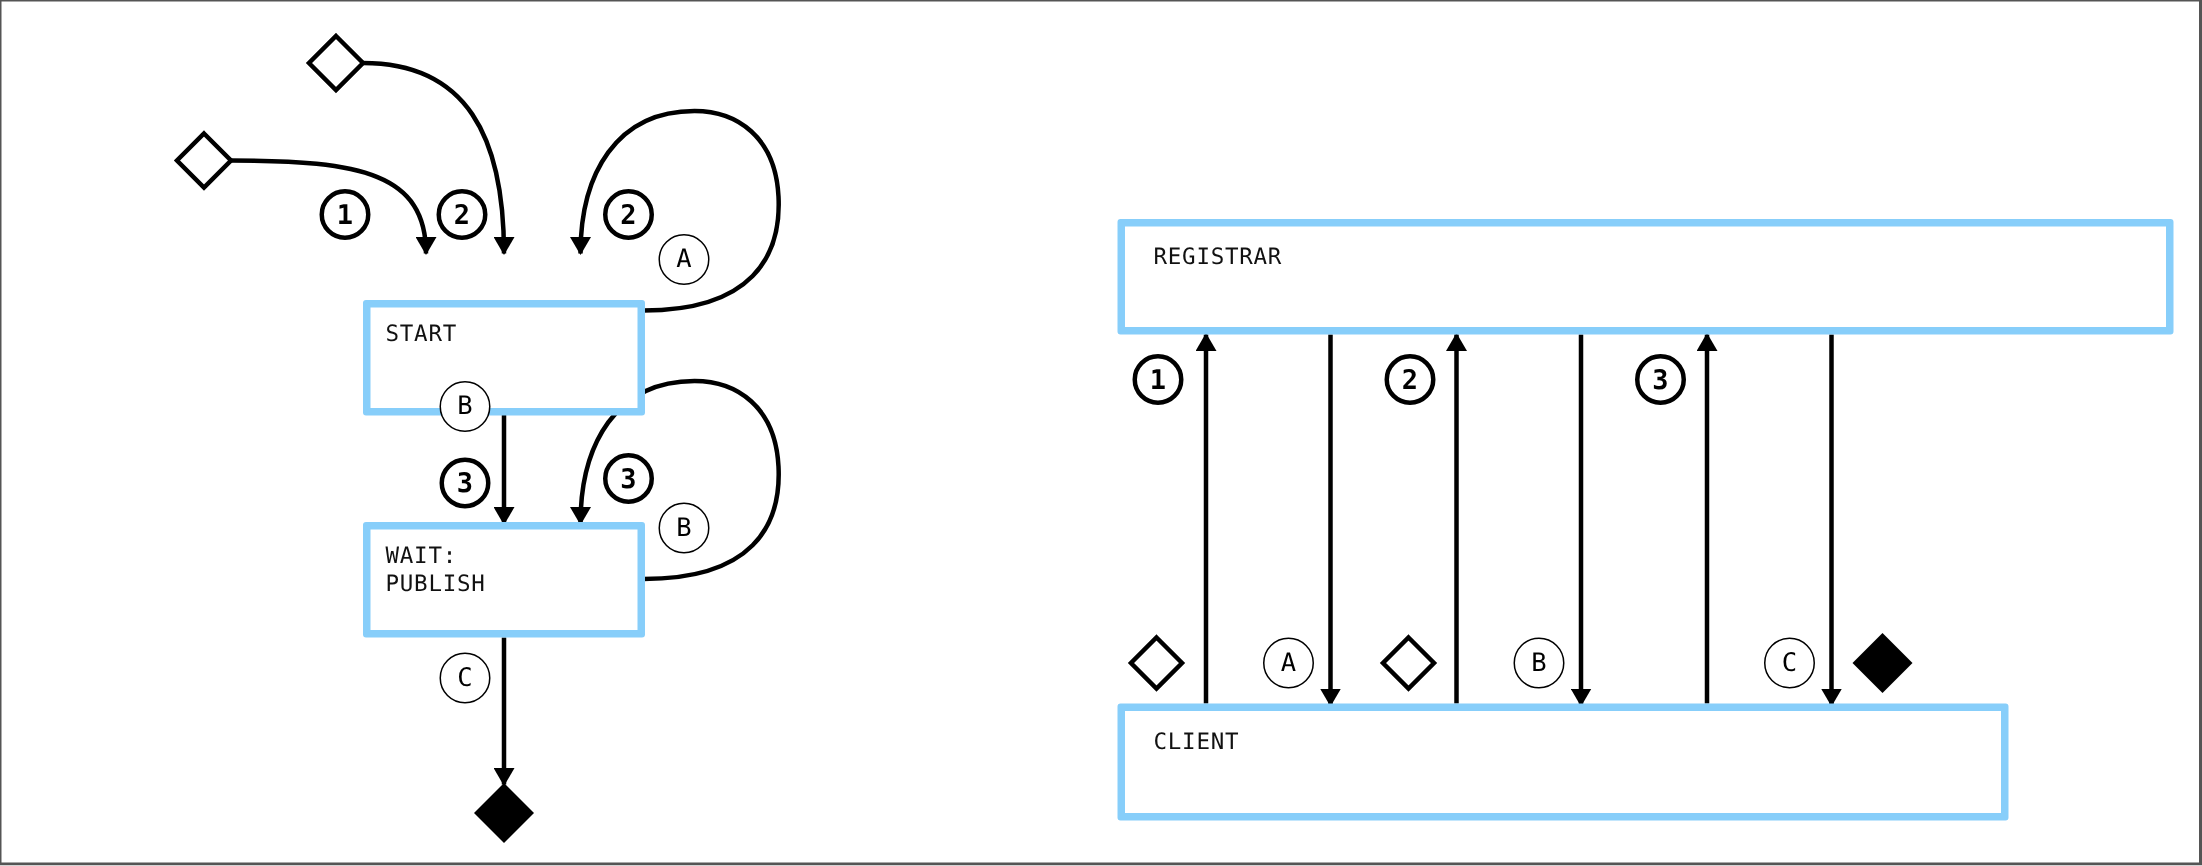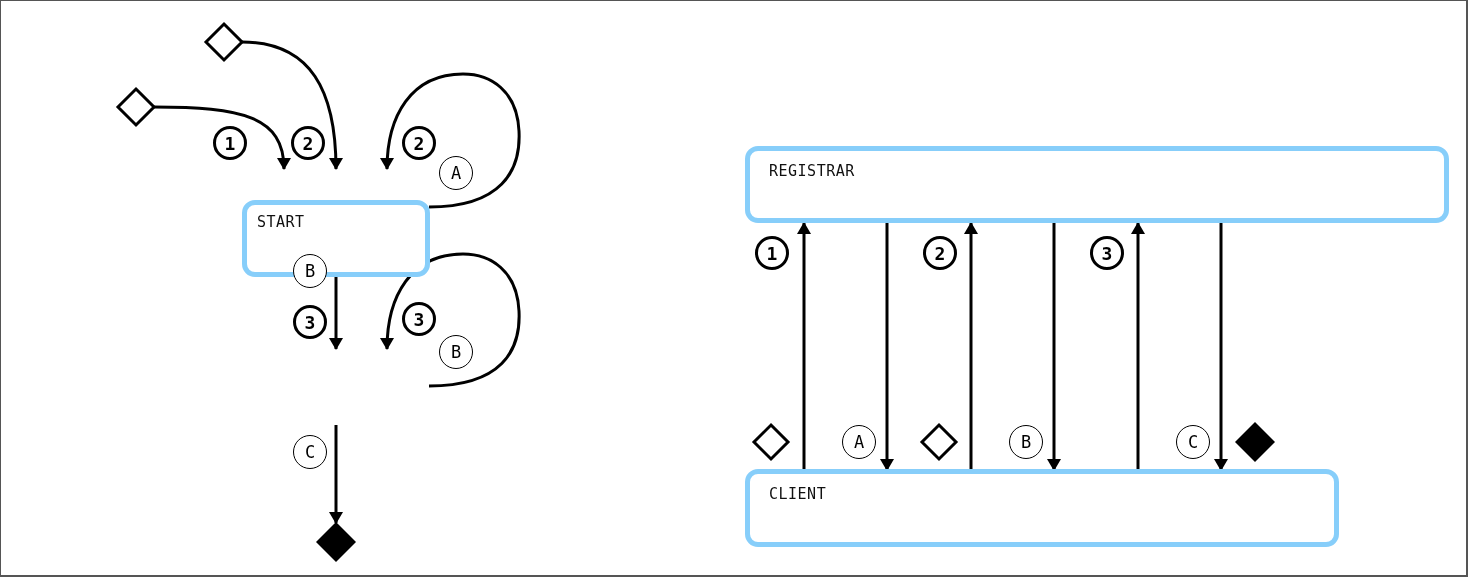--- a/index.html
+++ b/index.html
@@ -12,21 +12,21 @@
       border-right-width: 2px;
       border-bottom-width: 2px;
       background: #ffffff;
       overflow: hidden;
     }
     svg.diagram { position: absolute; left: 0; top: 0; }
     .state-box {
       position: absolute;
       box-sizing: border-box;
       border: 5px solid #87cefa;
-      border-radius: 13px;
+      border-radius: 2px;
       background: #ffffff;
     }
     .state-label {
       position: absolute;
       left: 10px;
       top: 8px;
       font-family: "DejaVu Sans Mono", "Liberation Mono", monospace;
       font-size: 15px;
       line-height: 19px;
       color: #111111;
@@ -85,20 +85,24 @@
     <path d="M1220,222 L1220,469" stroke="#000000" stroke-width="3" marker-end="url(#arrowhead)"></path>
 
     <polygon points="770,424 787,441 770,458 753,441" fill="#ffffff" stroke="#000000" stroke-width="3"></polygon>
     <polygon points="938,424 955,441 938,458 921,441" fill="#ffffff" stroke="#000000" stroke-width="3"></polygon>
     <polygon points="1254,421 1274,441 1254,461 1234,441" fill="#000000"></polygon>
   </svg>
 
   <div class="state-box" style="left:241px; top:167px; width:188px; height:77px;margin-top:32px;">
     <span class="state-label">START</span>
   </div>
+  <div class="state-box" style="left:241px; top:347px; width:188px; height:77px;">
+    <span class="state-label">WAIT:
+PUBLISH</span>
+  </div>
 
   <div class="badge step" style="left:212px; top:125px;">1</div>
   <div class="badge step" style="left:290px; top:125px;">2</div>
   <div class="badge step" style="left:401px; top:125px;">2</div>
   <div class="badge step" style="left:292px; top:304px;">3</div>
   <div class="badge step" style="left:401px; top:301px;">3</div>
 
   <div class="badge event" style="left:438px; top:155px;">A</div>
   <div class="badge event" style="left:292px; top:253px;">B</div>
   <div class="badge event" style="left:438px; top:334px;">B</div>

